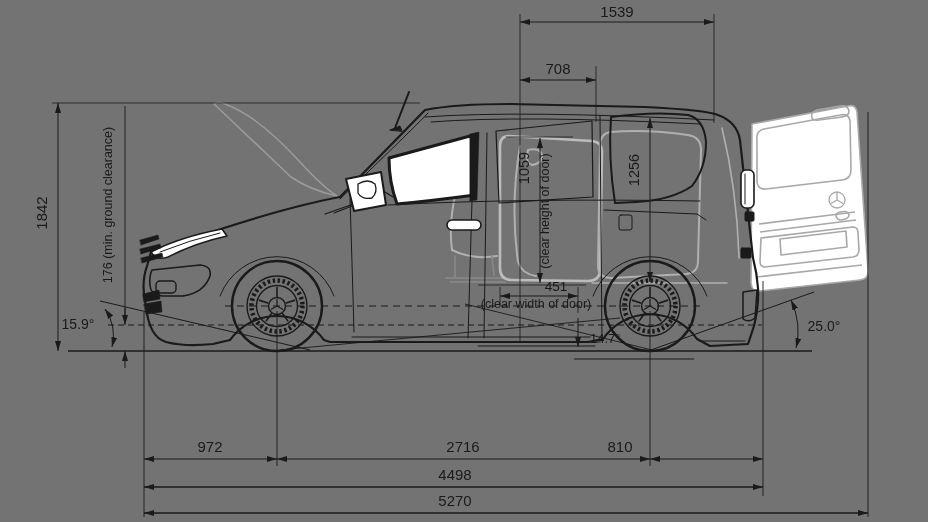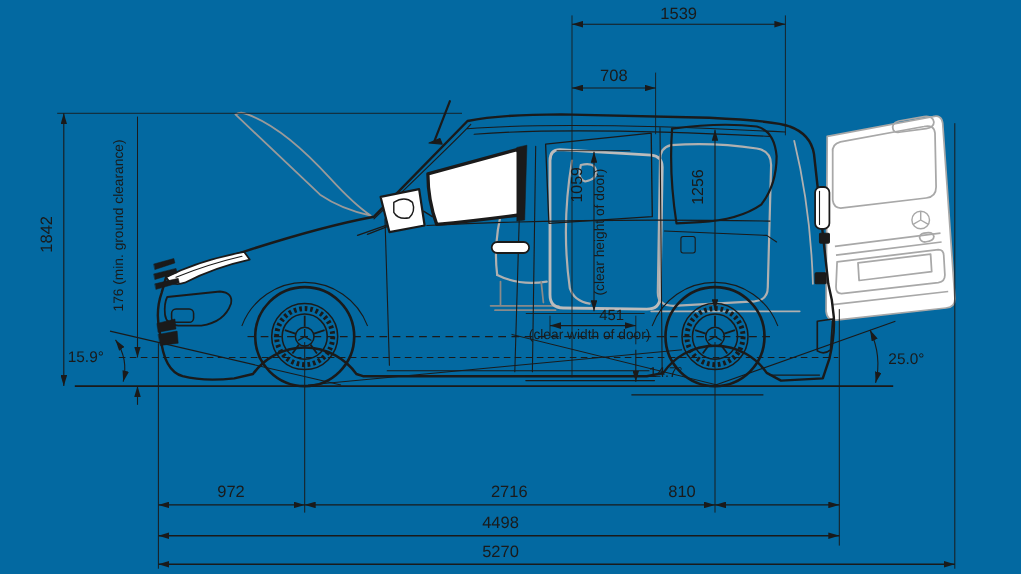--- a/index.html
+++ b/index.html
@@ -1,16 +1,16 @@
 <!DOCTYPE html>
 <html><head>
 <meta charset="utf-8">
 <style>
   html,body{margin:0;padding:0;background:#fff;}
-  .stage{position:relative;width:928px;height:522px;background:#0369a1;overflow:hidden;
+  .stage{position:relative;width:928px;height:522px;background:#737373;overflow:hidden;
          font-family:"Liberation Sans",sans-serif;}
   svg{display:block}
   text{fill:#1a1a1a;font-family:"Liberation Sans",sans-serif;}
 </style>
 </head>
 <body>
 
 <div class="stage">
 <svg width="928" height="522" viewBox="0 0 928 522">
   <defs>

